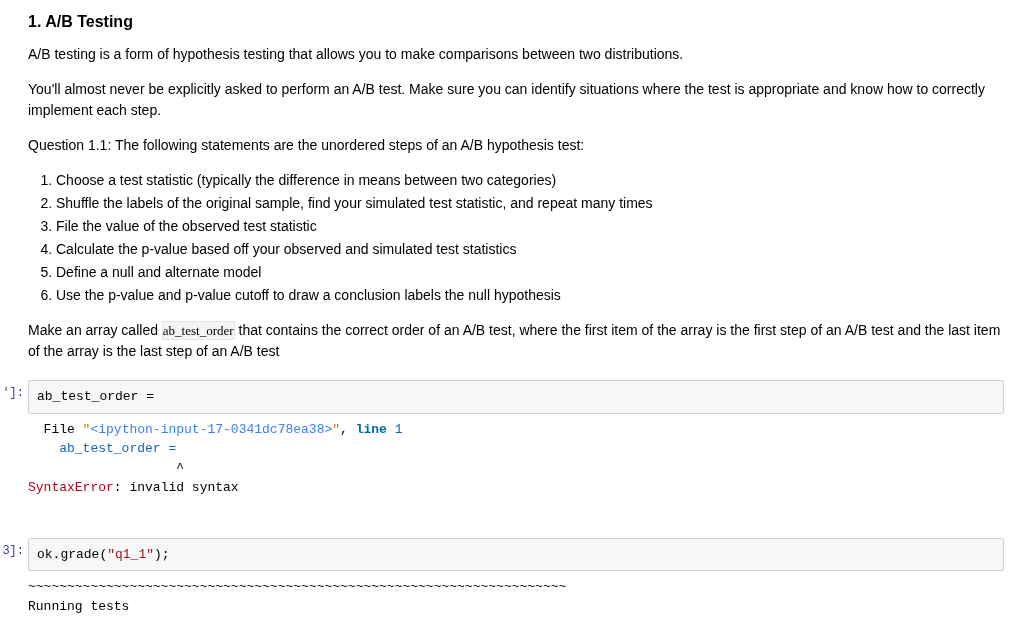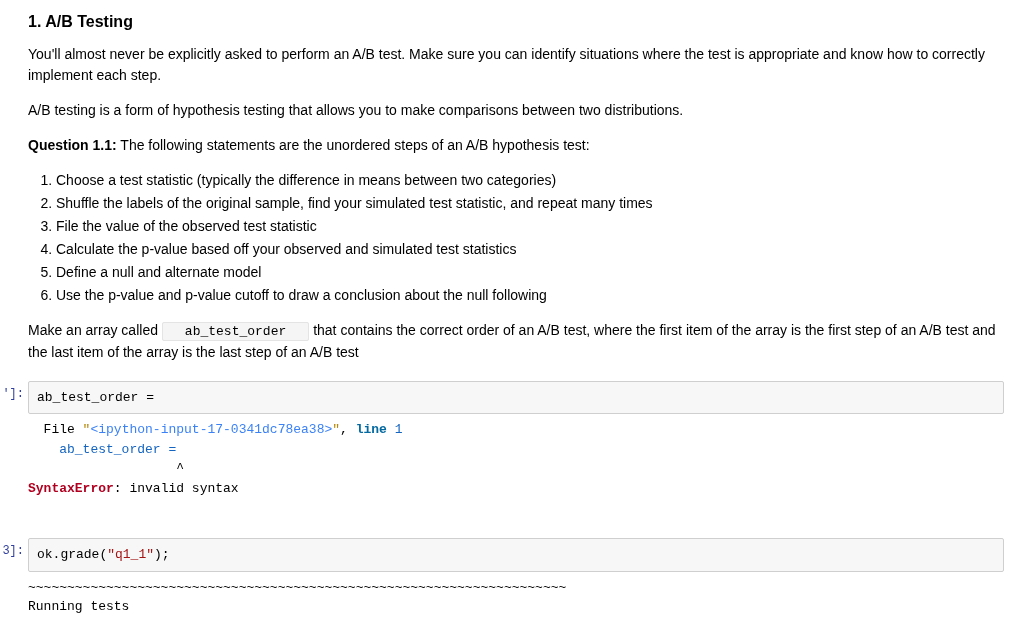--- a/index.html
+++ b/index.html
@@ -18,35 +18,35 @@
   }
   h3.section-title {
     font-size: 16px;
     font-weight: 700;
     margin: 4px 0 10px 0;
   }
   p.para {
     margin: 8px 0 14px 0;
   }
   .question-label {
-    font-weight: 700;
+    font-weight: 400;
   }
   ol.steps {
     margin: 6px 0 14px 0;
     padding-left: 28px;
   }
   ol.steps li {
     margin: 2px 0;
   }
   code.inline {
-    font-family: Liberation Mono, monospace;
+    font-family: Liberation Serif, serif;
     background: #f5f5f5;
     border: 1px solid #e4e4e4;
     border-radius: 2px;
-    padding: 1px 22px;
+    padding: 1px 0;
     font-size: 13px;
   }
   
   .cell {
     position: relative;
     margin-left: -28px; 
     margin-top: 18px;
   }
   .cell + .cell {
     margin-top: 40px;
@@ -78,47 +78,47 @@
     font-family: Menlo, Monaco, "Courier New", monospace;
     font-size: 13px;
     white-space: pre;
     color: #000;
   }
   .tok-file   { color: #000000; }   
   .tok-str    { color: #b8860b; }   
   .tok-ipy    { color: #3b82f6; }   
   .tok-num    { color: #1565c0; }
   .tok-echo   { color: #1565c0; }   
-  .tok-err    { color: #b00020; font-weight: 700; }
+  .tok-err    { color: #b00020; font-weight: 400; }
   .tok-kw     { color: #0369a1; font-weight: 600; } 
   .tok-caret  { color: #000; }
   .tok-strlit { color: #a31515; }
 </style>
 </head>
 <body>
 
 <div class="page">
 
   <h3 class="section-title">1. A/B Testing</h3>
 
+  <p class="para">A/B testing is a form of hypothesis testing that allows you to make comparisons between two distributions.</p>
+
   <p class="para">You'll almost never be explicitly asked to perform an A/B test. Make sure you can identify situations where the test is appropriate and know how to correctly implement each step.</p>
-
-  <p class="para">A/B testing is a form of hypothesis testing that allows you to make comparisons between two distributions.</p>
 
   <p class="para">
     <span class="question-label">Question 1.1:</span><span> The following statements are the unordered steps of an A/B hypothesis test:</span>
   </p>
 
   <ol class="steps">
     <li>Choose a test statistic (typically the difference in means between two categories)</li>
     <li>Shuffle the labels of the original sample, find your simulated test statistic, and repeat many times</li>
     <li>File the value of the observed test statistic</li>
     <li>Calculate the p-value based off your observed and simulated test statistics</li>
     <li>Define a null and alternate model</li>
-    <li>Use the p-value and p-value cutoff to draw a conclusion about the null following</li>
+    <li>Use the p-value and p-value cutoff to draw a conclusion labels the null hypothesis</li>
   </ol>
 
   <p class="para">
     <span>Make an array called </span><code class="inline">ab_test_order</code><span> that contains the correct order of an A/B test, where the first item of the array is the first step of an A/B test and the last item of the array is the last step of an A/B test</span>
   </p>
 
   <div class="cell">
     <div class="prompt">']:</div>
     <div class="input-area">ab_test_order =</div>
     <div class="output-area"><span class="tok-file">  File </span><span class="tok-str">"</span><span class="tok-ipy">&lt;ipython-input-17-0341dc78ea38&gt;</span><span class="tok-str">"</span><span>, </span><span class="tok-kw">line </span><span class="tok-num">1</span>

